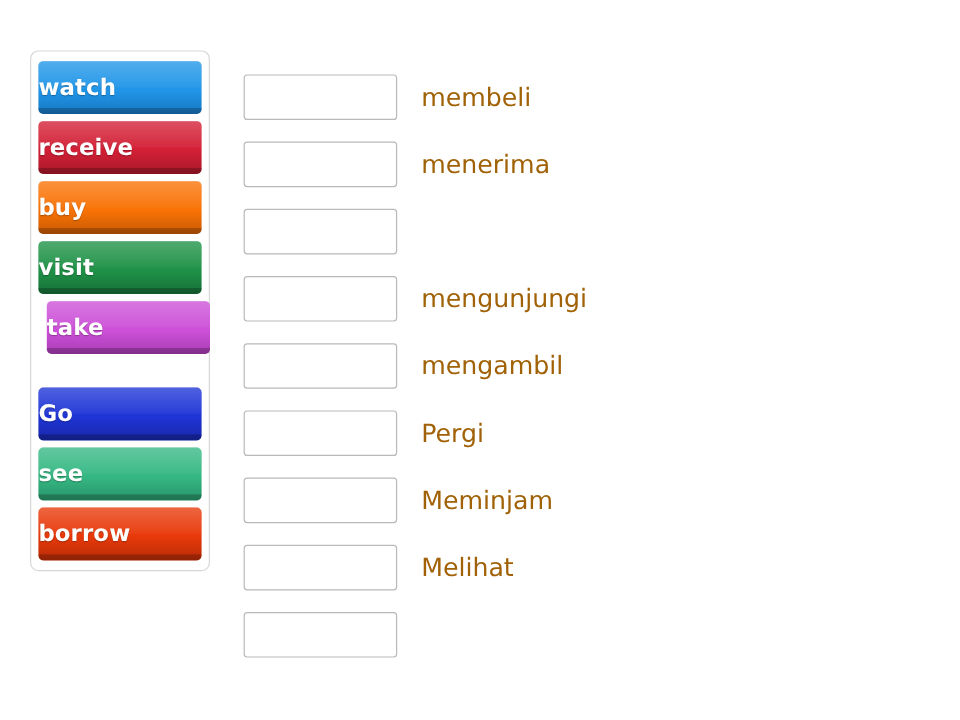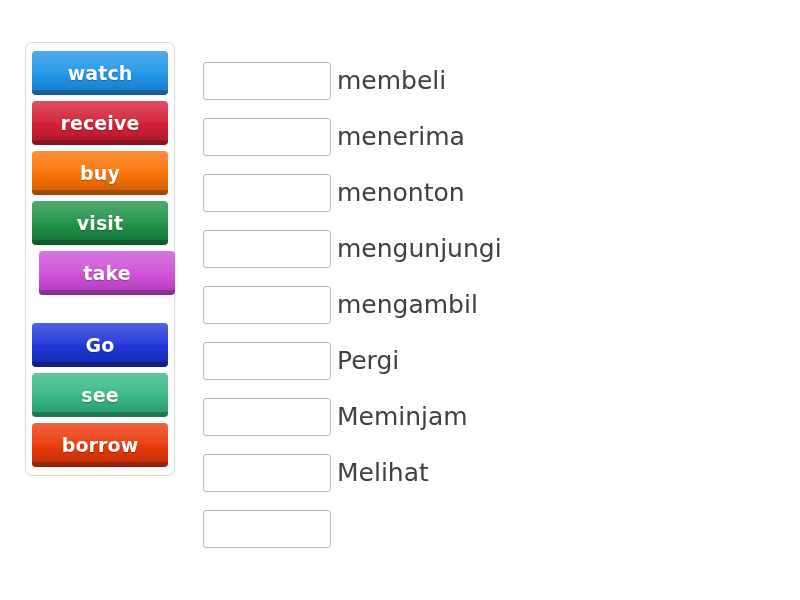--- a/index.html
+++ b/index.html
@@ -38,21 +38,20 @@
 
   .tile {
     position: relative;
     width: 136px;
     height: 44px;
     margin: 0 auto 6px auto;
     border-radius: 4px;
     box-sizing: border-box;
     display: flex;
     align-items: center;
-    justify-content: center;
     color: #ffffff;
     font-size: 19px;
     font-weight: bold;
     letter-spacing: 0.1px;
     text-shadow: 0 1px 1px rgba(0,0,0,0.30);
     cursor: move;
     user-select: none;
     overflow: hidden;
   }
   .tile:last-child { margin-bottom: 0; }
@@ -96,24 +95,24 @@
     width: 128px;
     height: 38px;
     box-sizing: border-box;
     border: 1px solid #b9b9b9;
     border-radius: 3px;
     background: #ffffff;
     flex: 0 0 auto;
   }
 
   .answer-word {
-    margin-left: 6px;
-    font-size: 25px;
+    margin-left: 20px;
+    font-size: 21px;
     line-height: 1.05;
-    color: #404040;
+    color: #a16207;
     white-space: nowrap;
     font-weight: normal;
   }
 </style>
 </head>
 <body style="background: rgb(255, 255, 255);">
 
 <div id="exercise">
 
   <div id="tile-panel" style="border-color: rgb(215, 215, 215);">
@@ -147,21 +146,20 @@
     <div class="answer-row">
       <input class="drop-box" type="text" placeholder="" style="">
       <div class="answer-word">membeli</div>
     </div>
     <div class="answer-row">
       <input class="drop-box" type="text" placeholder="" style="">
       <div class="answer-word">menerima</div>
     </div>
     <div class="answer-row">
       <input class="drop-box" type="text" placeholder="" style="">
-      <div class="answer-word">menonton</div>
     </div>
     <div class="answer-row">
       <input class="drop-box" type="text" placeholder="" style="">
       <div class="answer-word">mengunjungi</div>
     </div>
     <div class="answer-row">
       <input class="drop-box" type="text" placeholder="" style="">
       <div class="answer-word">mengambil</div>
     </div>
     <div class="answer-row">

